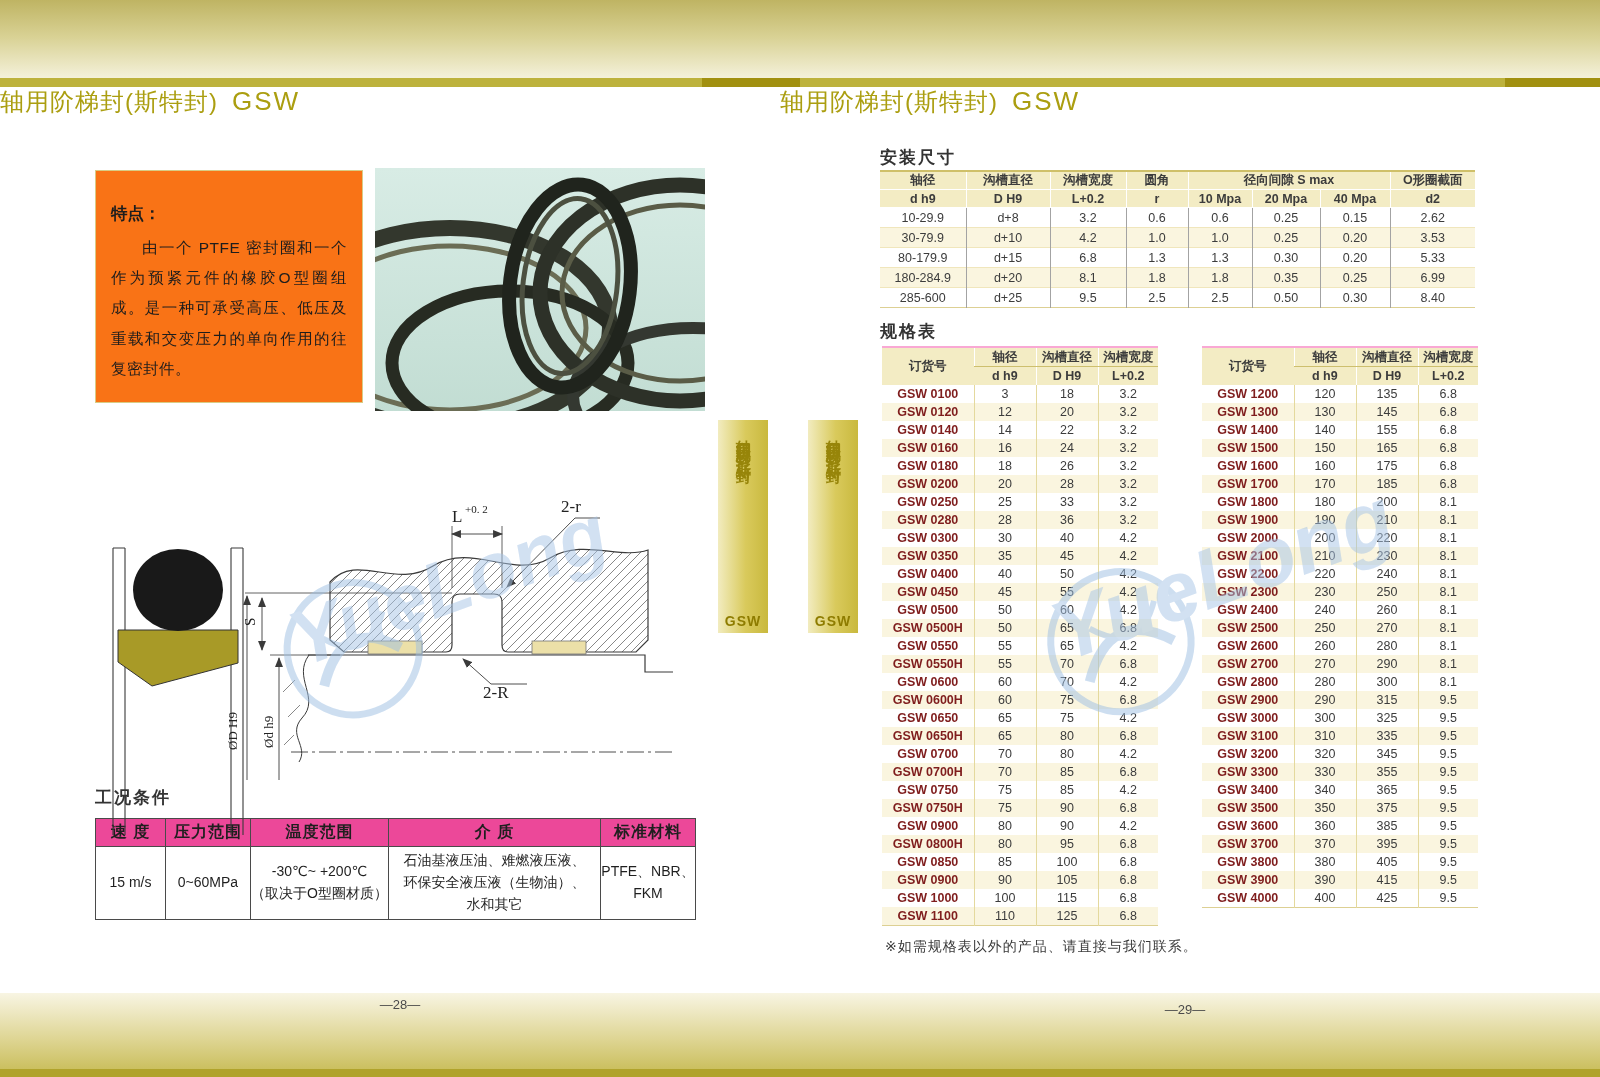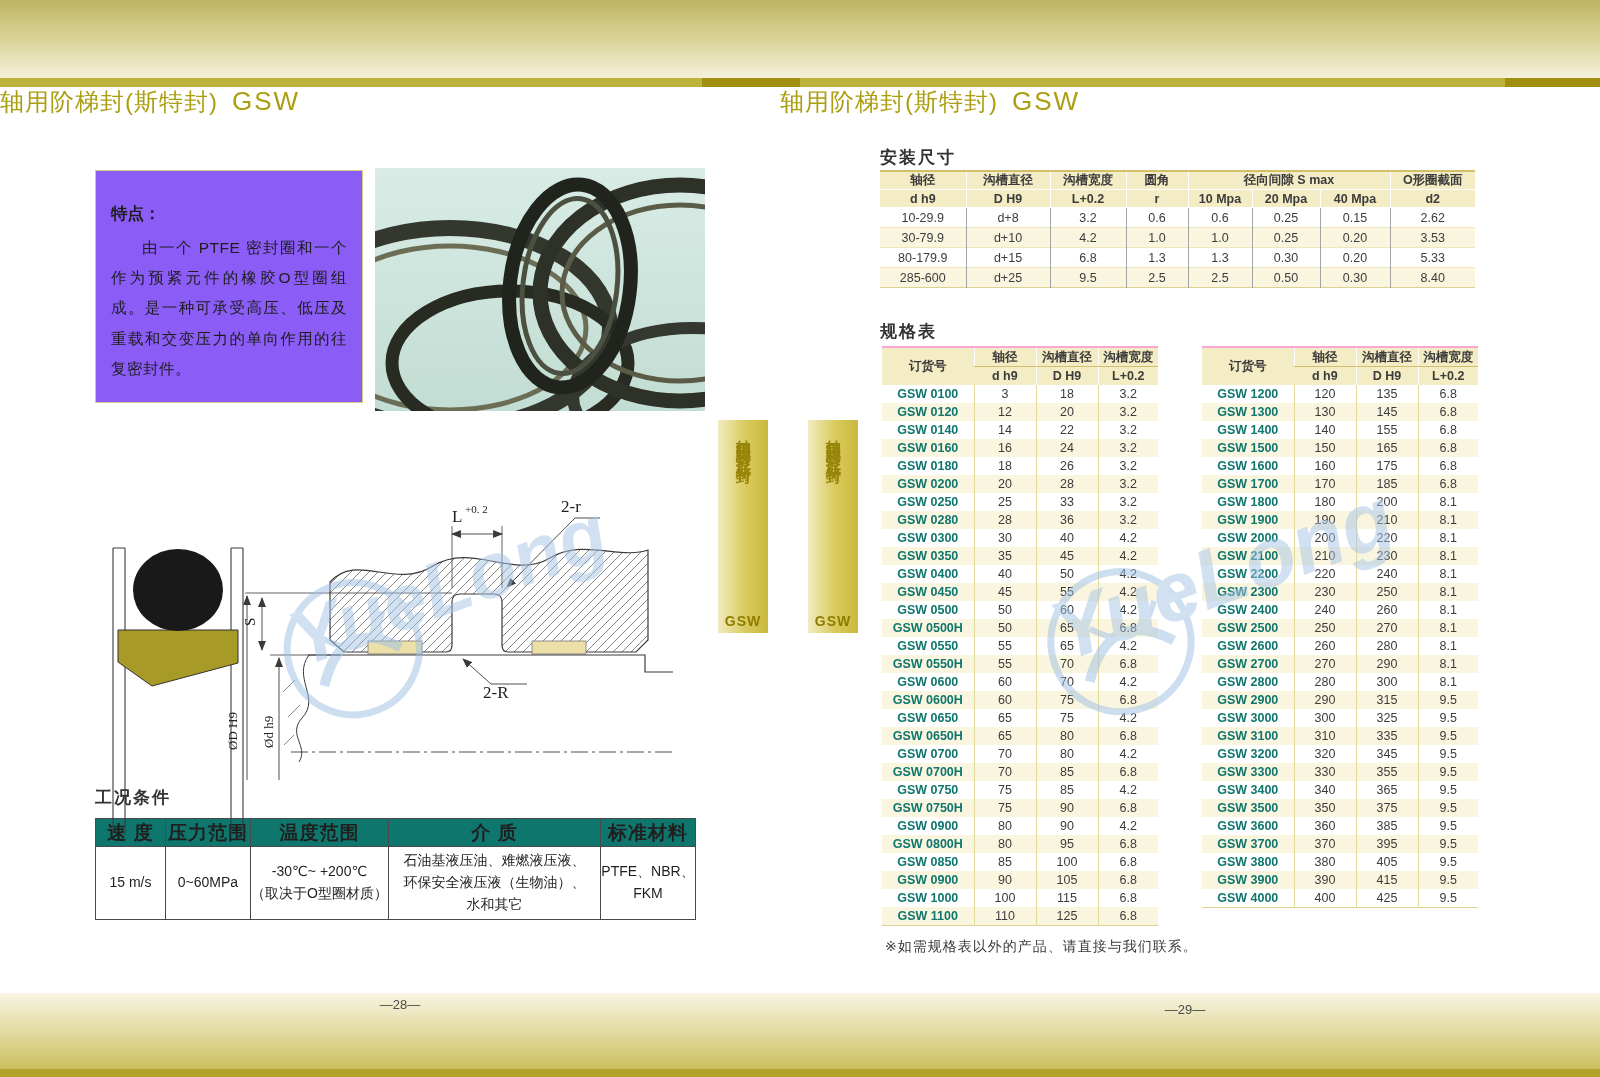--- a/index.html
+++ b/index.html
@@ -18,21 +18,21 @@
   
   .page-title{position:absolute;top:86px;font-weight:normal;font-size:24px;color:#ab9e10;
     text-align:left;letter-spacing:1px;white-space:nowrap;}
   .page-title .code{font-size:26px;margin-left:14px;letter-spacing:2px;}
   .pt-left{left:0;width:690px;}
   .pt-right{left:780px;width:690px;}
   .sec-heading{position:absolute;font-weight:bold;font-size:17px;color:#333;letter-spacing:2px;}
 
   
   .features{position:absolute;left:95px;top:170px;width:268px;height:233px;
-    border:1px solid #d8cc85;background:#8b5cf6;box-sizing:border-box;padding:32px 15px 0 15px;color:#1d1d1d;}
+    border:1px solid #d8cc85;background:#f97316;box-sizing:border-box;padding:32px 15px 0 15px;color:#1d1d1d;}
   .features .f-head{font-weight:bold;font-size:16.5px;margin-bottom:8px;}
   .features .f-body{font-size:15.5px;line-height:1.95;text-align:justify;text-indent:2em;letter-spacing:0.5px;}
 
   
   .photo{position:absolute;left:375px;top:168px;width:330px;height:243px;overflow:hidden;}
 
   
   .diagram{position:absolute;left:95px;top:450px;width:590px;height:385px;z-index:2;}
   .dim-text{font-family:"Liberation Serif","DejaVu Serif",serif;fill:#222;}
 
@@ -66,27 +66,27 @@
 
   
   .spec-table{position:absolute;width:276px;font-size:12.5px;color:#3c3c3c;
     border-top:2px solid #f9a8d4;border-bottom:1px solid #ddd093;}
   .spec-left{left:882px;top:346px;}
   .spec-right{left:1202px;top:346px;}
   .spec-table th{background:#f3ecc4;font-weight:bold;height:18px;font-size:12.5px;border-left:1px solid #fff;}
   .spec-table th:first-child{border-left:none;}
   .spec-table thead tr:first-child th.sub-top{border-bottom:1px solid #cdbf6e;}
   .spec-table td{height:18px;border-left:1px solid #e4d99d;}
-  .spec-table td:first-child{border-left:none;font-weight:bold;color:#0f766e;}
+  .spec-table td:first-child{border-left:none;font-weight:bold;color:#7f1d1d;}
   .spec-table tbody tr:nth-child(even) td{background:#faf5df;}
 
   
   .cond-table{position:absolute;left:95px;top:818px;width:600px;font-size:14px;color:#1f1f1f;}
   .cond-table th,.cond-table td{border:1px solid #4a4a4a;}
-  .cond-table th{height:27px;font-weight:bold;font-size:19px;letter-spacing:1px;background:#0f766e;}
+  .cond-table th{height:27px;font-weight:bold;font-size:16px;letter-spacing:1px;background:#ec4899;}
   .cond-table td{height:72px;line-height:1.55;background:#fff;}
 
   .note{position:absolute;left:885px;top:938px;font-size:14px;color:#3a3a3a;letter-spacing:1px;}
   .footer-num{position:absolute;width:120px;text-align:center;font-size:13px;color:#4a4a4a;z-index:3;}
   .fn-left{left:340px;top:997px;}
   .fn-right{left:1125px;top:1002px;}
 </style>
 </head>
 <body>
 
@@ -320,20 +320,30 @@
           <td>80-179.9</td>
           <td>d+15</td>
           <td>6.8</td>
           <td>1.3</td>
           <td>1.3</td>
           <td>0.30</td>
           <td>0.20</td>
           <td>5.33</td>
         </tr>
         <tr>
+          <td>180-284.9</td>
+          <td>d+20</td>
+          <td>8.1</td>
+          <td>1.8</td>
+          <td>1.8</td>
+          <td>0.35</td>
+          <td>0.25</td>
+          <td>6.99</td>
+        </tr>
+        <tr>
           <td>285-600</td>
           <td>d+25</td>
           <td>9.5</td>
           <td>2.5</td>
           <td>2.5</td>
           <td>0.50</td>
           <td>0.30</td>
           <td>8.40</td>
         </tr>
       </tbody>

